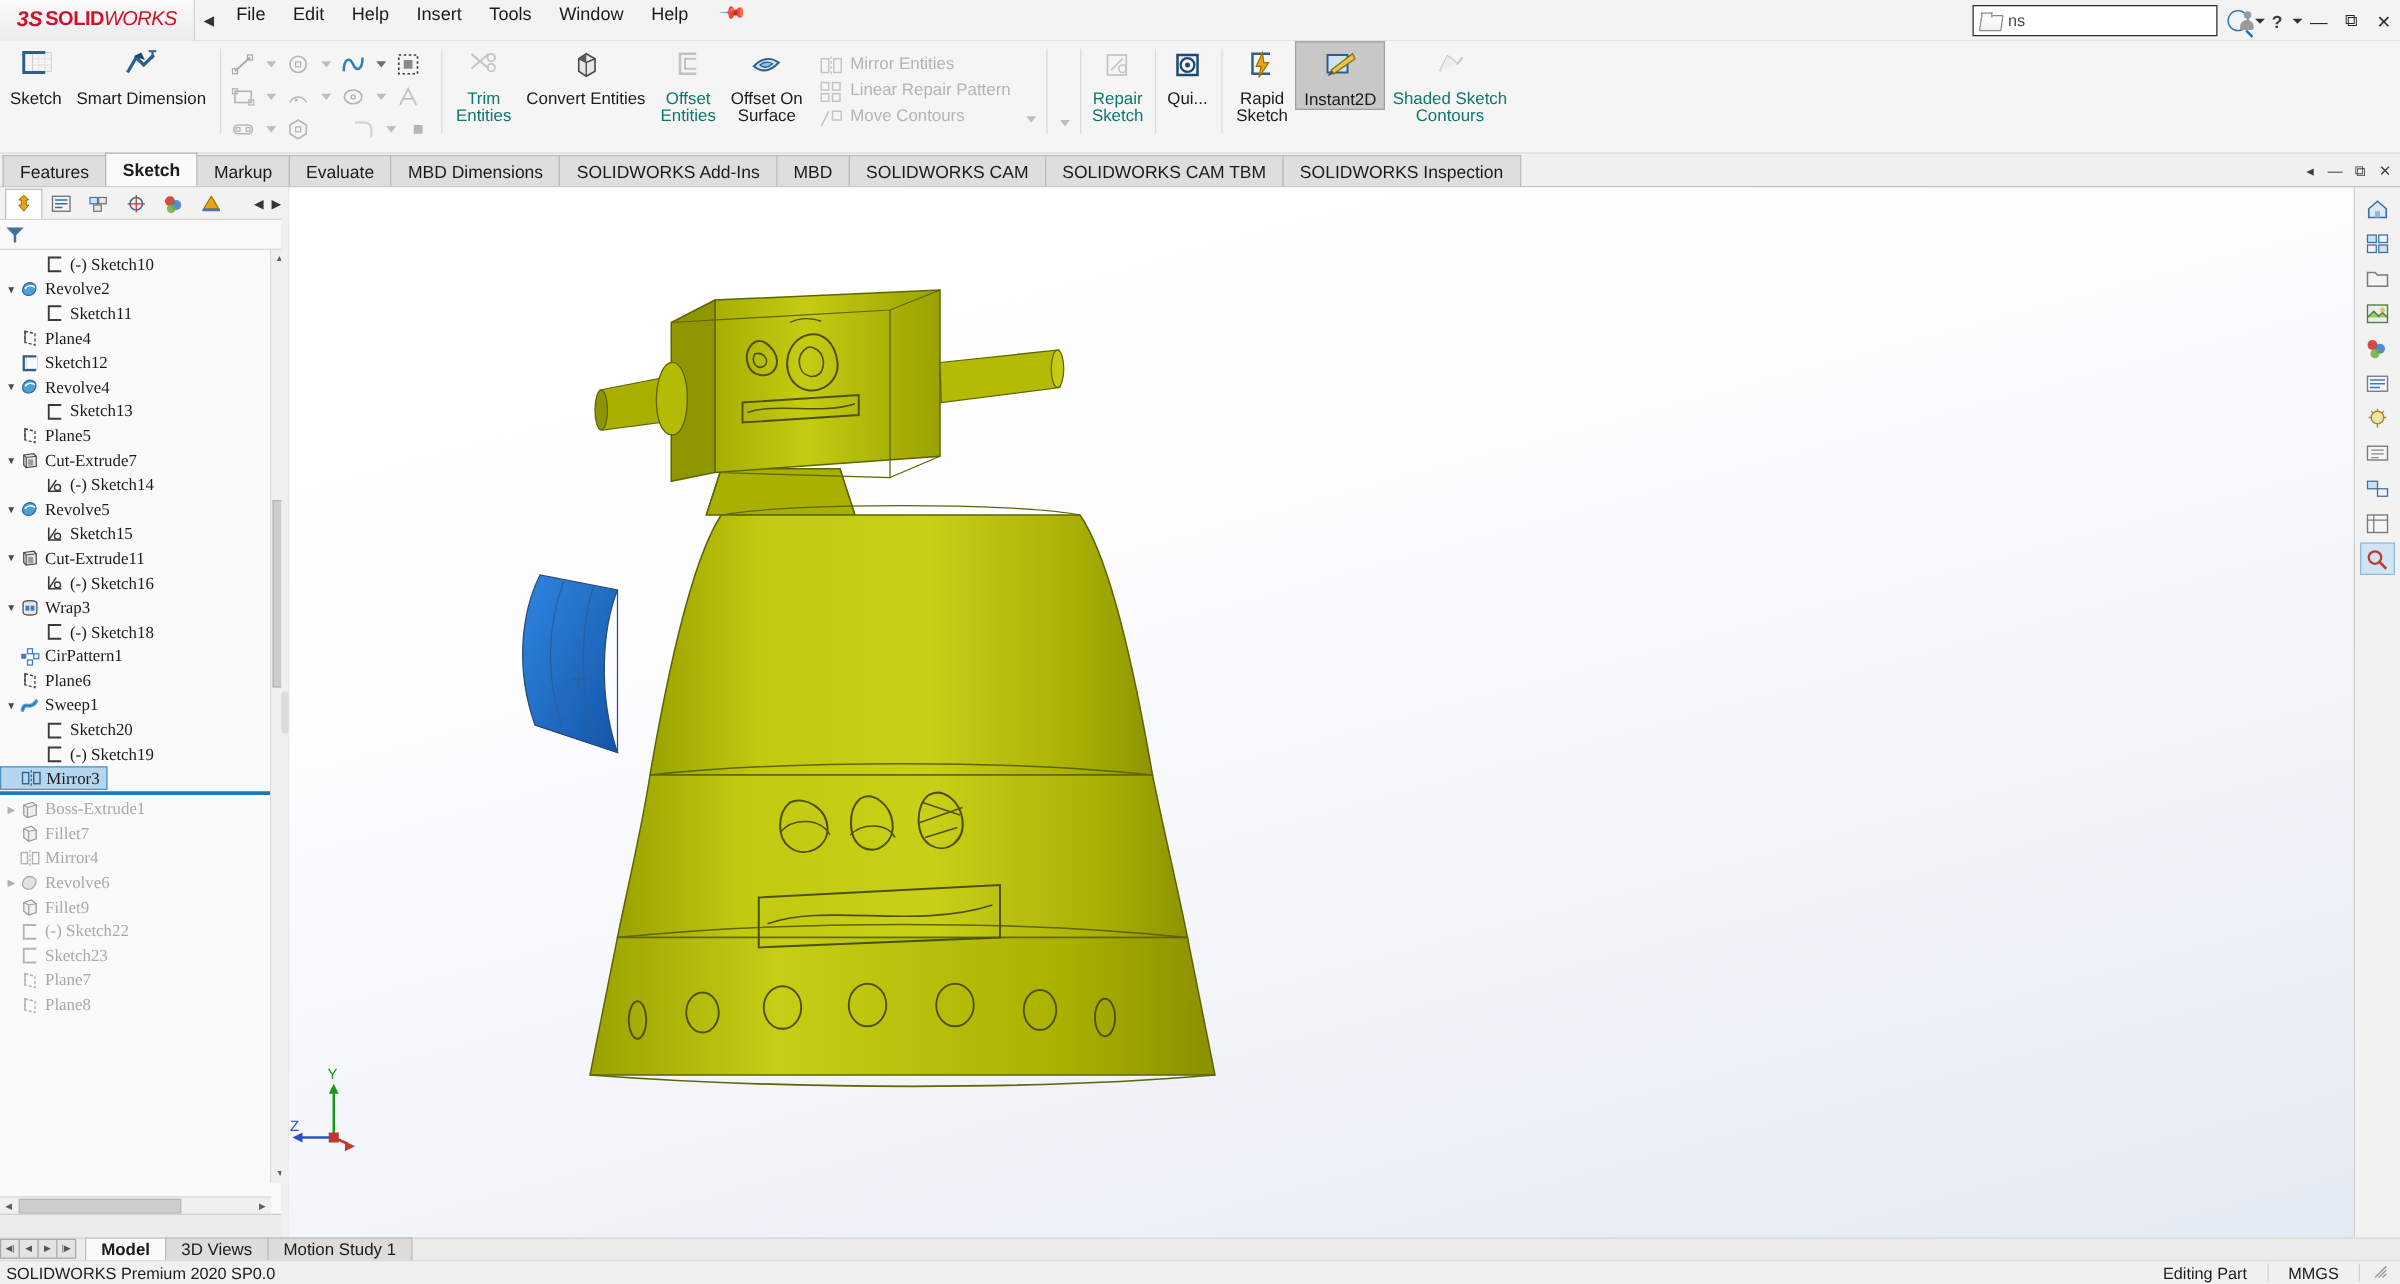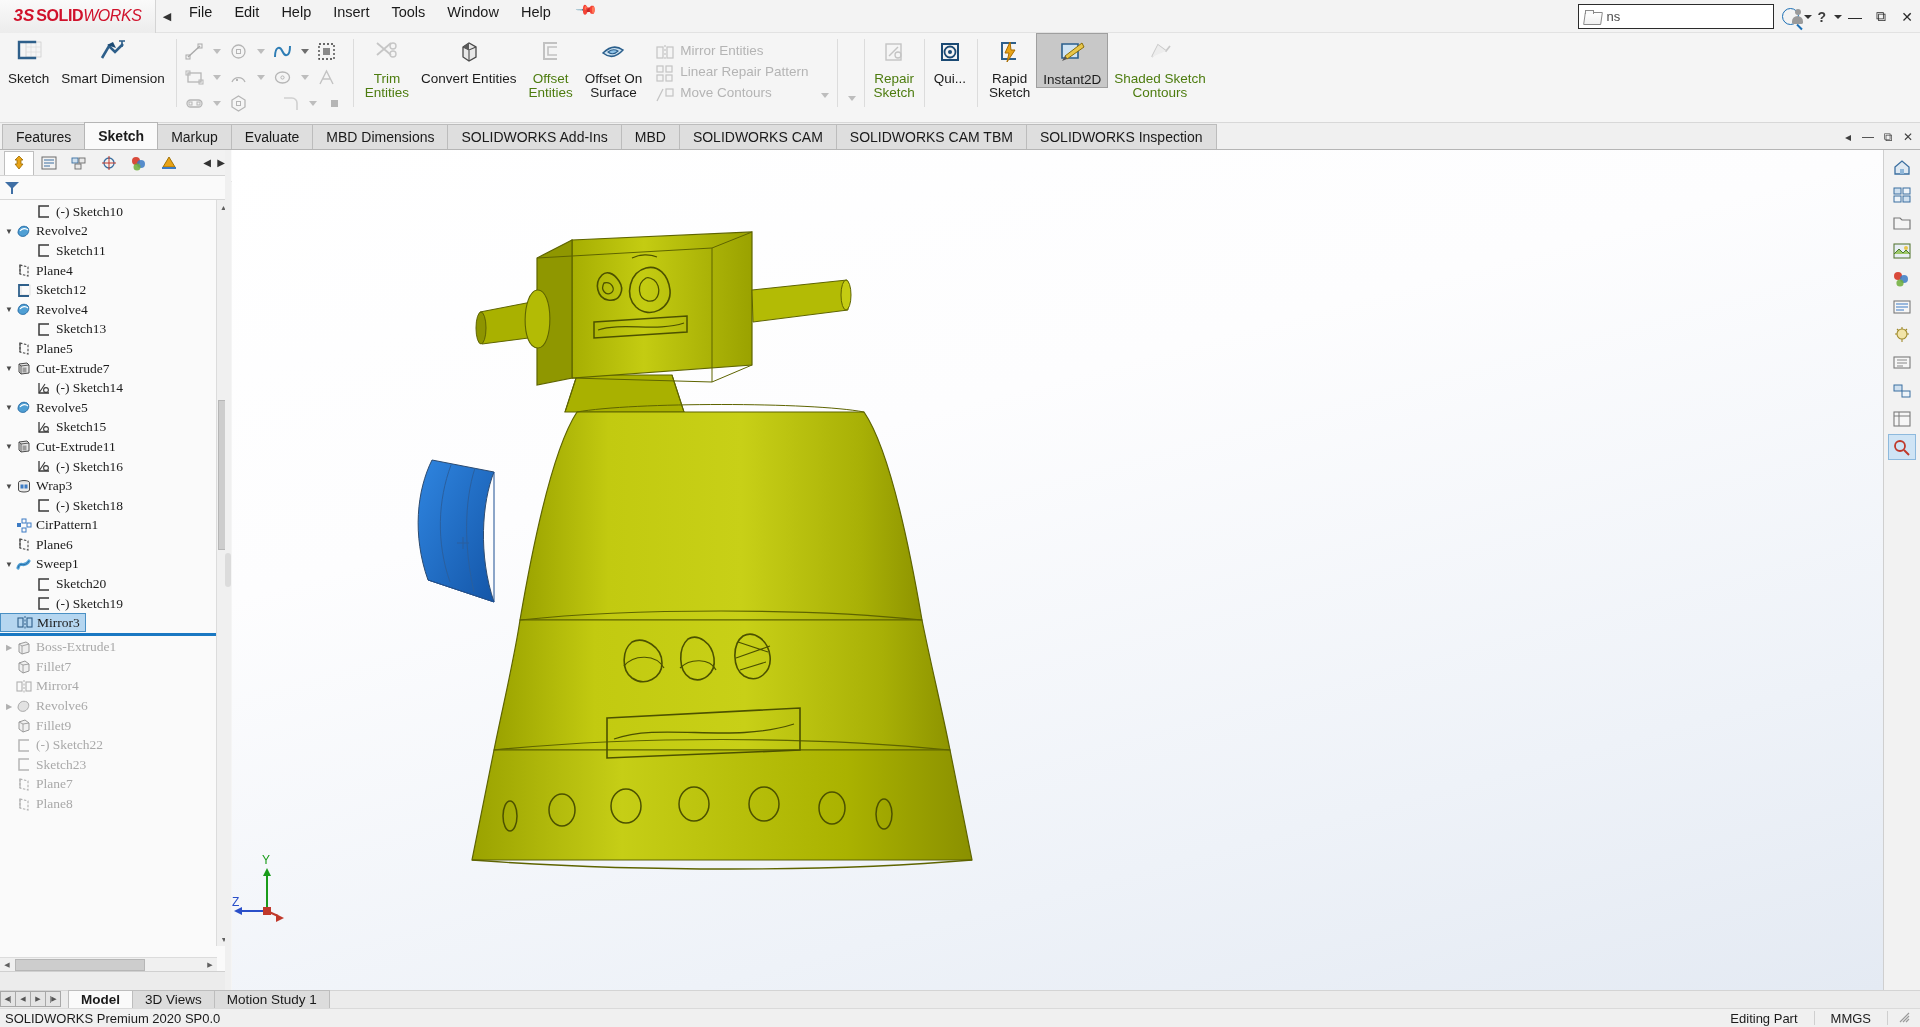--- a/index.html
+++ b/index.html
@@ -120,21 +120,21 @@
     display: flex; flex-direction: column; align-items: center;
     padding: 4px 6px 0 6px; min-width: 40px; cursor: pointer;
     position: relative;
   }
   .cmd.active { background: #c8c8c8; border: 1px solid #9f9f9f; }
   .cmd.disabled { cursor: default; }
   .cmd-lbl {
     font-size: 13.5px; color: #1b1b1b; text-align: center; line-height: 14px;
     margin-top: 3px; white-space: pre-line;
   }
-  .cmd.disabled .cmd-lbl { color: #4d7c0f; }
+  .cmd.disabled .cmd-lbl { color: #0f766e; }
   .icn { width: 32px; height: 32px; position: relative; }
   .icn-sm { width: 20px; height: 20px; position: relative; }
   .row-cmd {
     display: flex; padding: 2px 5px 2px 3px;
     cursor: pointer; height: 21px;
   }
   .row-cmd.disabled { cursor: default; }
   .row-lbl { font-size: 13.5px; color: #1b1b1b; margin-left: 5px; white-space: nowrap; }
   .row-cmd.disabled .row-lbl { color: #b4b4b4; }
   .mini-grid { display: flex; flex-direction: column; padding-top: 5px; }

